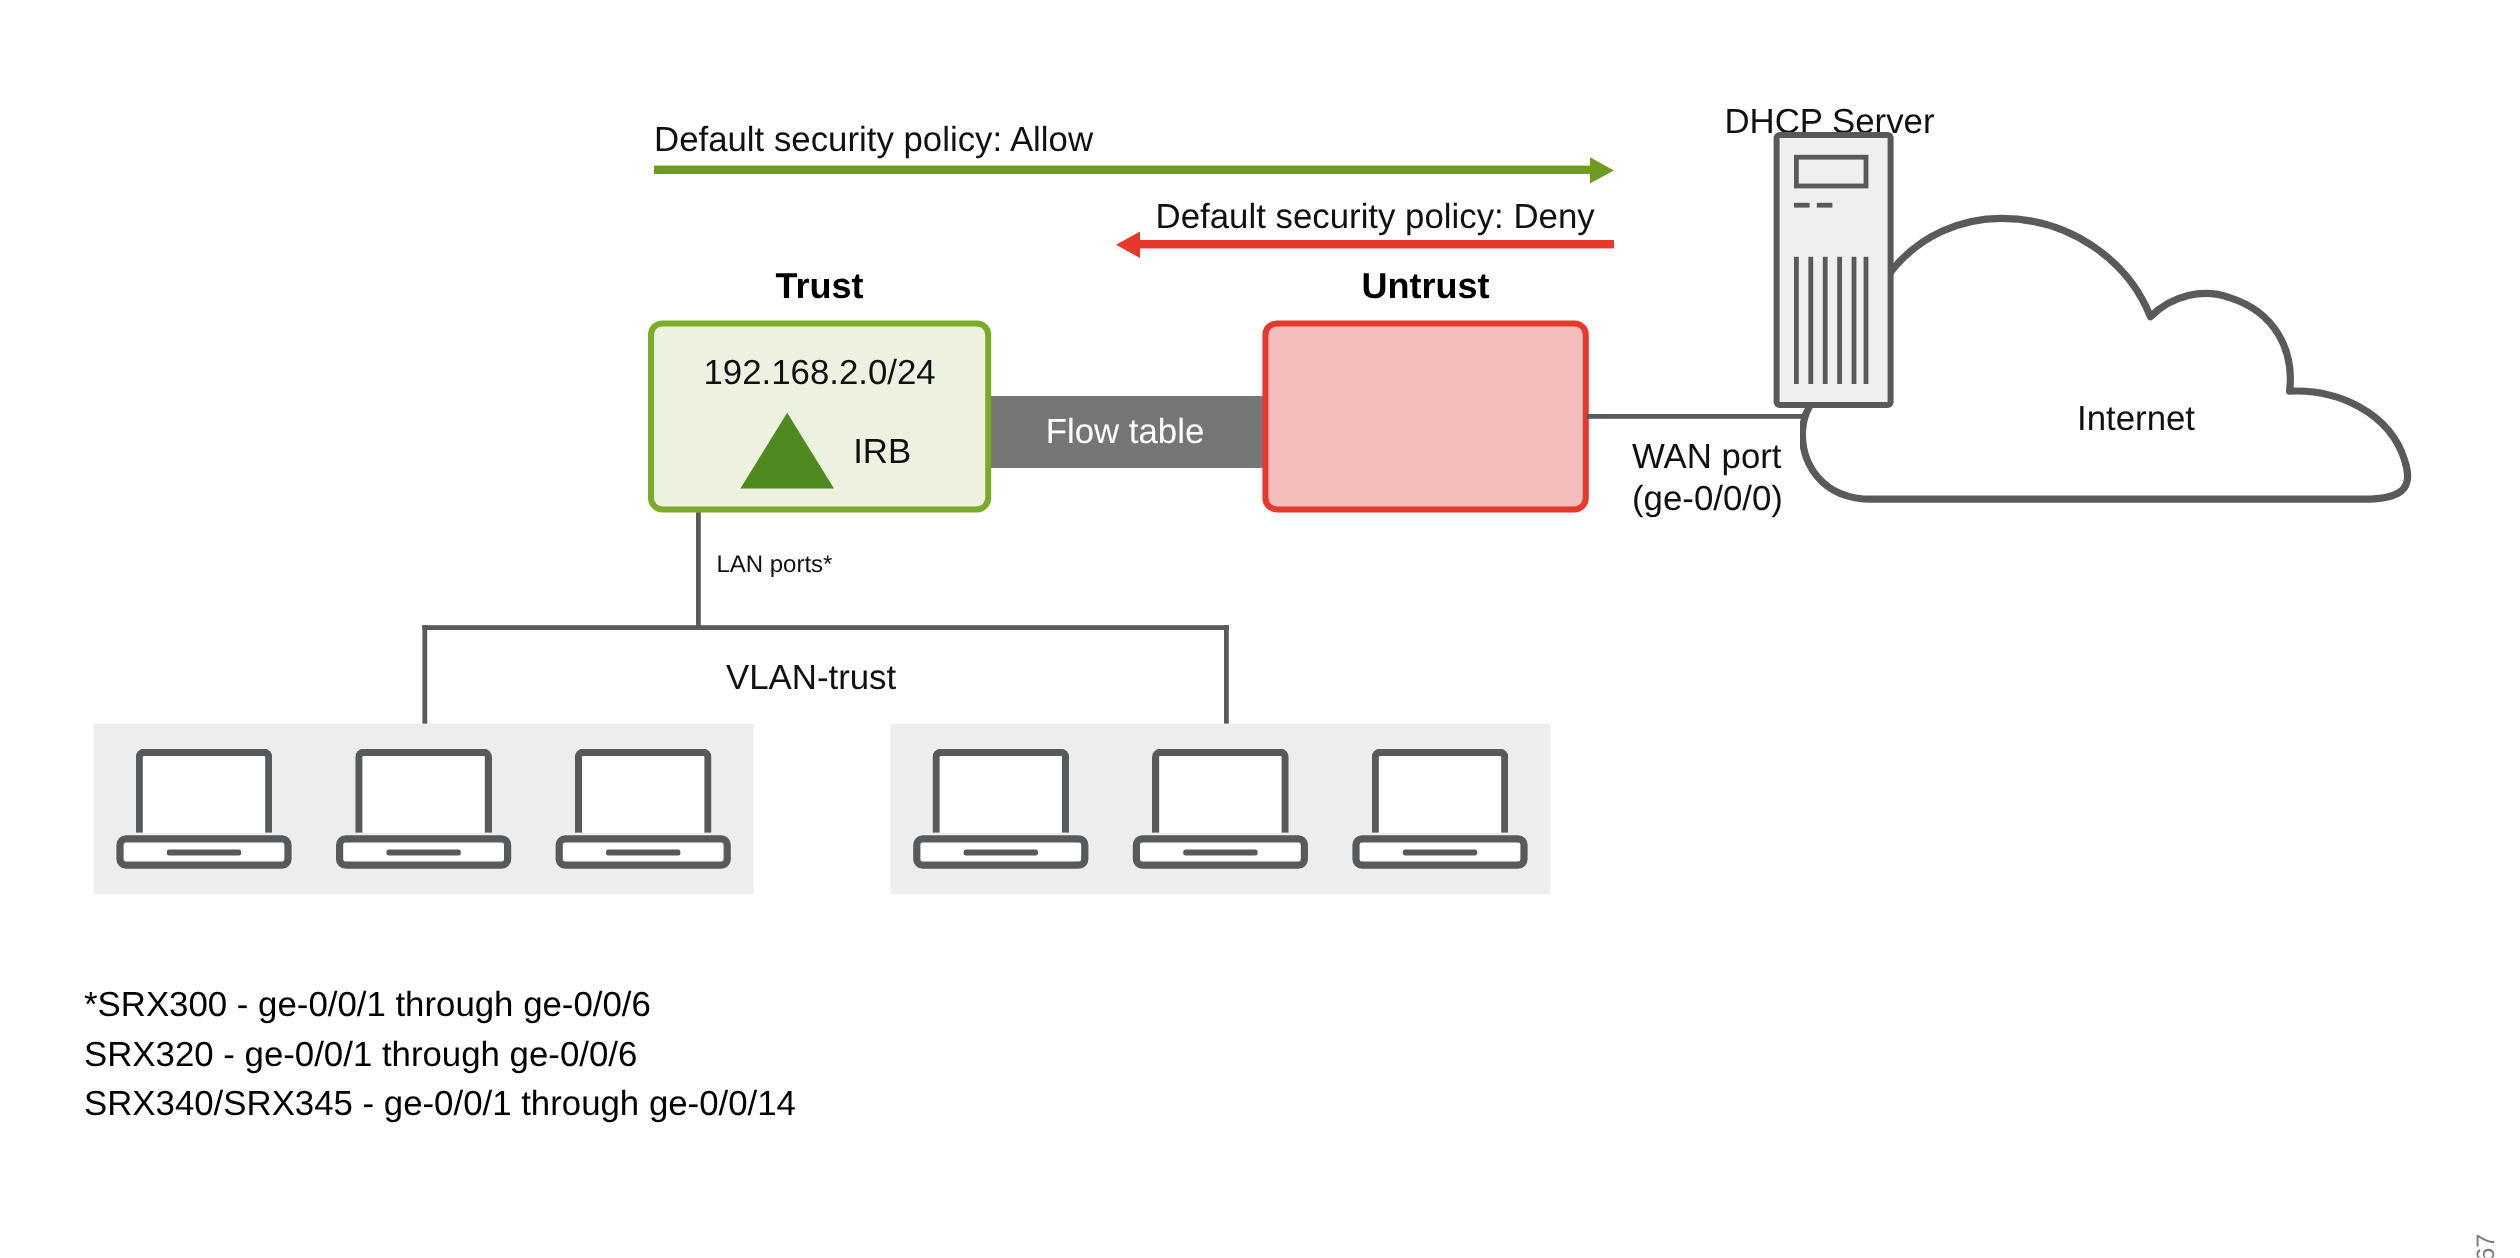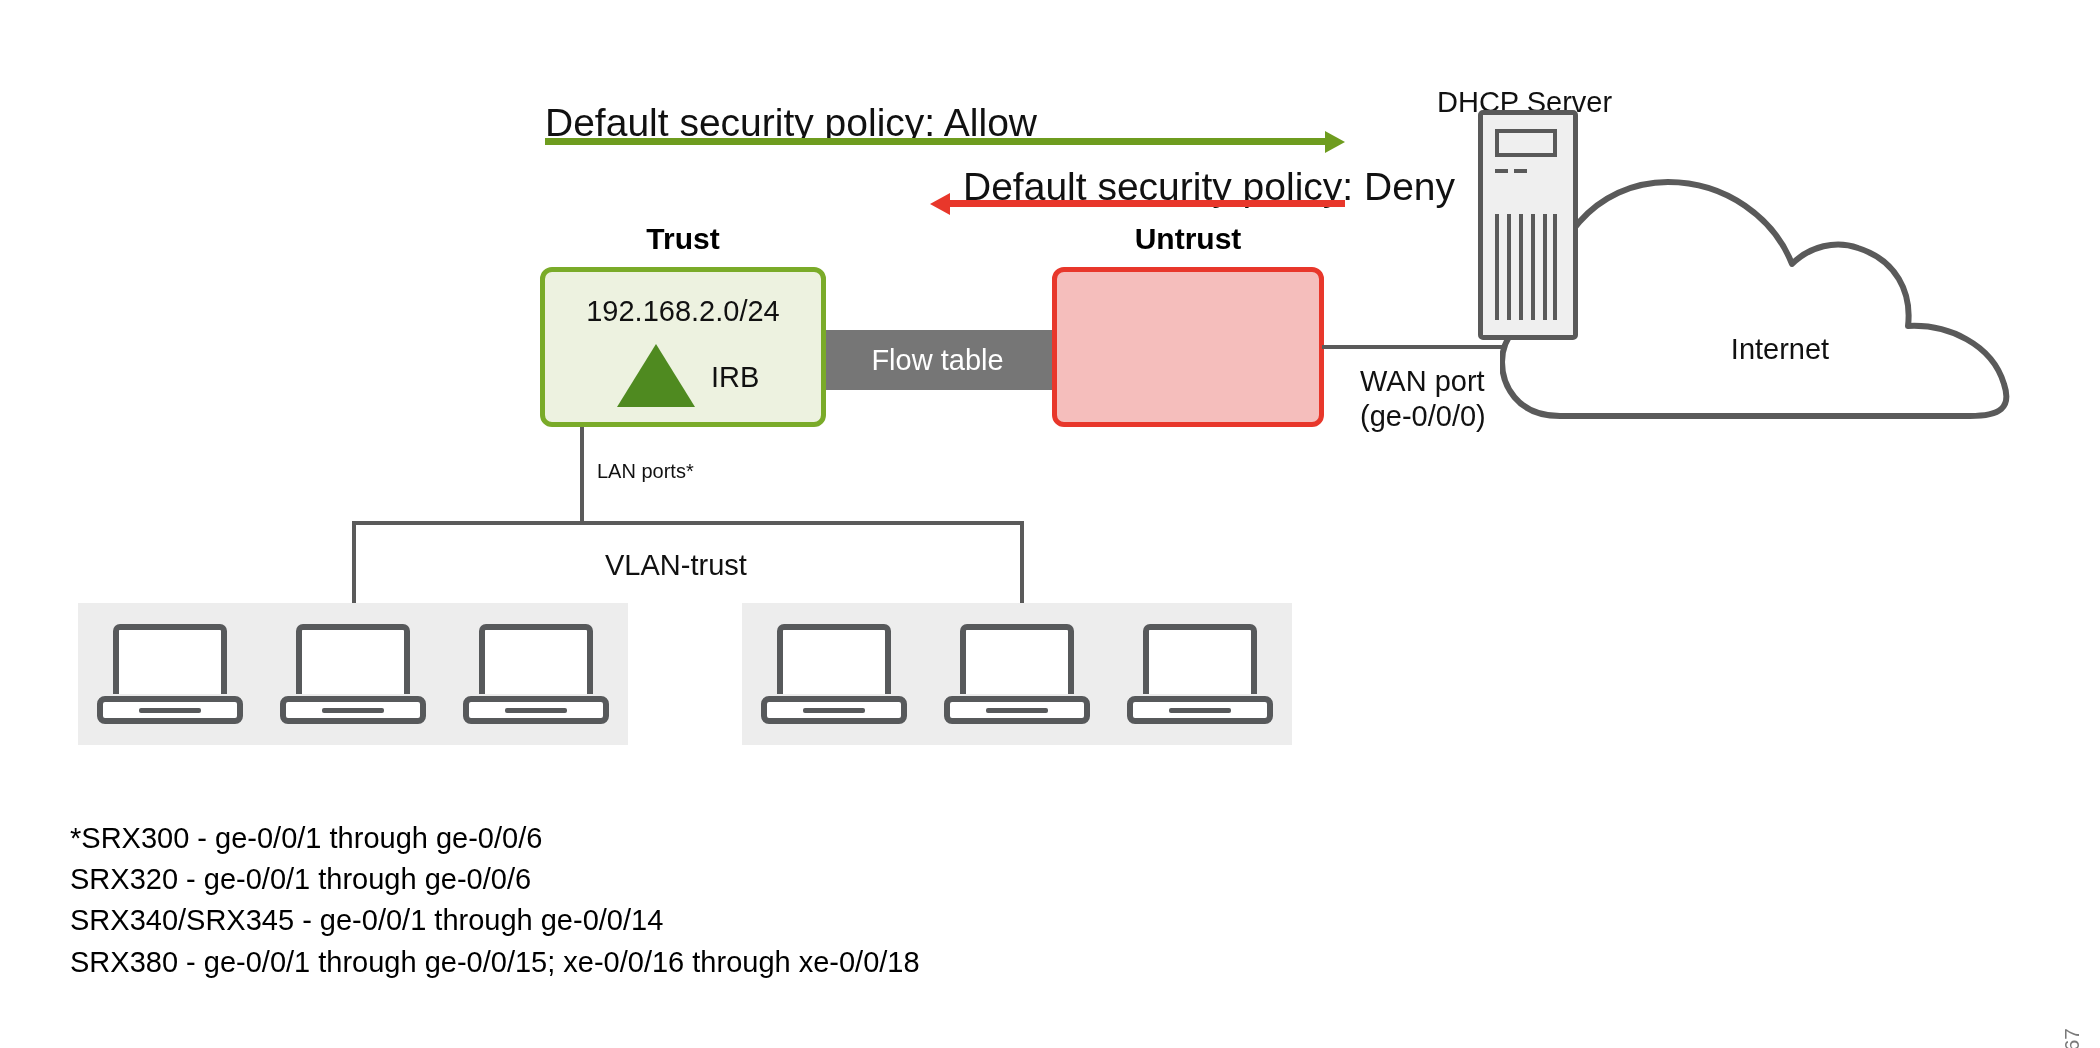--- a/index.html
+++ b/index.html
@@ -5,21 +5,21 @@
   html,body{margin:0;padding:0;background:#ffffff;}
   body{
     width:2100px;height:1048px;position:relative;overflow:hidden;
     font-family:"Liberation Sans","DejaVu Sans",sans-serif;
     color:#000000;
   }
   .abs{position:absolute;}
   .nowrap{white-space:nowrap;}
 
   
-  .lbl{font-size:39px;line-height:1.18;color:#111111;}
+  .lbl{font-size:29px;line-height:1.18;color:#111111;}
 
   
   #allow-label{left:545px;top:100px;}
   #deny-label{left:963px;top:164px;}
 
   
   #trust-heading{left:540px;top:222px;width:286px;text-align:center;font-size:30px;font-weight:bold;}
   #untrust-heading{left:1052px;top:222px;width:272px;text-align:center;font-size:30px;font-weight:bold;}
 
   
@@ -215,16 +215,15 @@
     <i style="left:36px"></i>
       <i style="left:48px"></i>
       <i style="left:58px"></i>
   </span>
 </div>
 
 <div class="abs" id="footnotes">
   <div>*SRX300 - ge-0/0/1 through ge-0/0/6</div>
   <div>SRX320 - ge-0/0/1 through ge-0/0/6</div>
   <div>SRX340/SRX345 - ge-0/0/1 through ge-0/0/14</div>
-  <div>SRX380 - ge-0/0/1 through ge-0/0/15; xe-0/0/16 through xe-0/0/18</div>
 </div>
 
 <div class="abs" id="watermark">jn-000267</div>
 
 </body></html>

